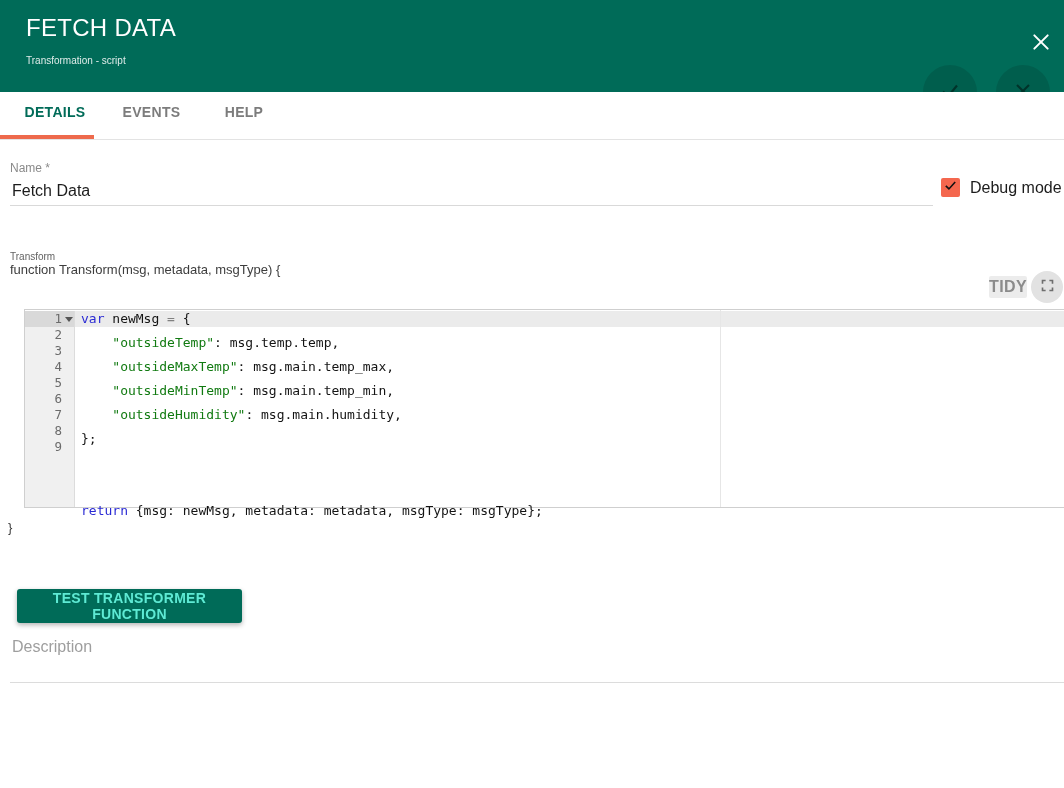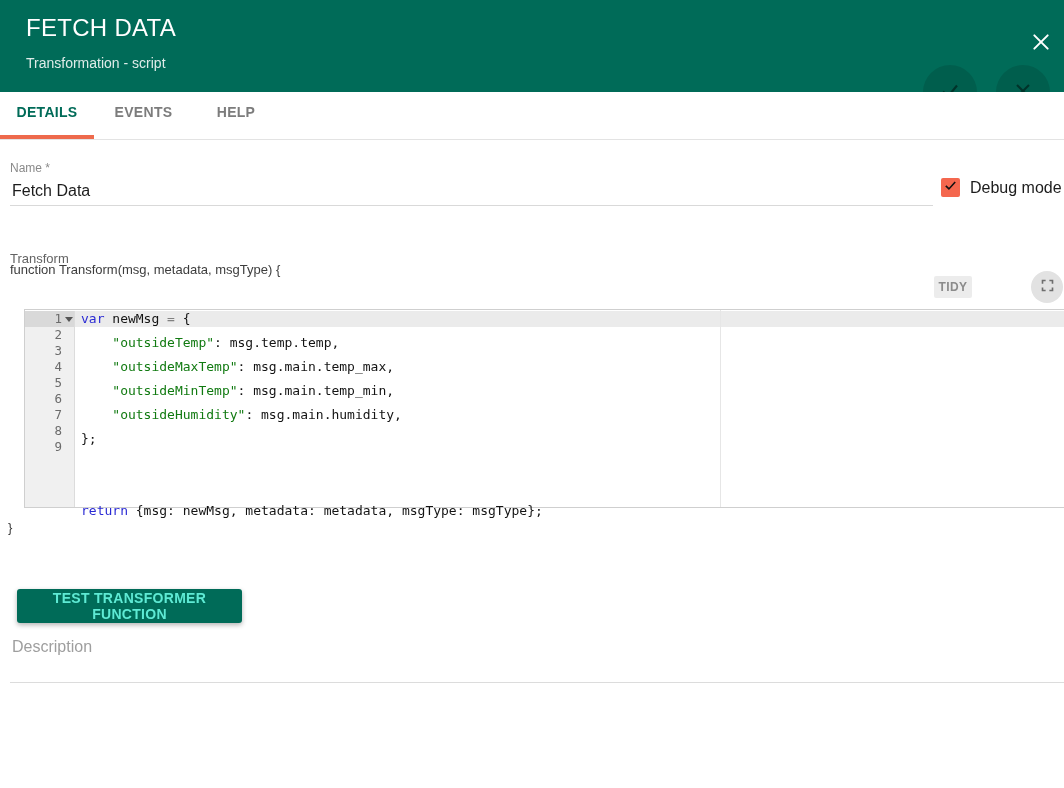--- a/index.html
+++ b/index.html
@@ -4,50 +4,50 @@
 <style>
   * { margin:0; padding:0; box-sizing:border-box; }
   html,body { width:1064px; height:788px; background:#fff; overflow:hidden; }
   body { font-family:"Liberation Sans", sans-serif; position:relative; }
 
   .screen { position:absolute; inset:0;border-radius:15px; }
 
   
   .hdr { position:absolute; left:0; top:0; width:1064px; height:92px; background:#006B58; }
   .hdr-title { position:absolute; left:26px; top:14px; color:#fff; font-size:24px; font-weight:400; letter-spacing:.3px; }
-  .hdr-sub { position:absolute; left:26px; top:55px; color:rgba(255,255,255,.87); font-size:14px; }
+  .hdr-sub { position:absolute; left:26px; top:55px; color:rgba(255,255,255,.87); font-size:10px; }
   .hdr-close { position:absolute; right:12px; top:32px; width:22px; height:22px; background:none; border:none; cursor:pointer; }
   .hdr-close svg { width:20px; height:20px; }
 
   
   .fab { position:absolute; width:54px; height:54px; border-radius:50%; background:rgba(0,0,0,.12); border:none; display:flex; align-items:center; justify-content:center; }
   .fab svg { width:24px; height:24px; }
   .fab-confirm { left:923px; top:65px; }
   .fab-cancel  { left:996px; top:65px; }
 
   
   .tabbar { position:absolute; left:0; top:92px; width:1064px; height:48px; background:#fff; border-bottom:1px solid #e3e3e3; }
-  .tab { position:absolute; top:0; height:40px; display:flex; align-items:center; justify-content:center; font-size:14px; font-weight:700; letter-spacing:.3px; color:#7c7c7c; cursor:pointer; }
+  .tab { position:absolute; top:0; height:40px; display:flex; align-items:center; justify-content:center; font-size:14px; font-weight:700; letter-spacing:.3px; color:#7c7c7c; cursor:pointer;margin-left:8px; }
   .tab.active { color:#006B58; }
   .tab-ink { position:absolute; left:0; bottom:0; width:94px; height:4px; background:#EE6A4C; }
 
   
   .lbl-small { position:absolute; font-size:12px; color:#8a8a8a; }
   .name-input { position:absolute; left:12px; top:182px; width:910px; border:none; outline:none; font-size:16px; color:#1c1c1c; font-family:"Liberation Sans",sans-serif; background:transparent; }
   .name-line { position:absolute; left:10px; top:205px; width:923px; height:1px; background:#d9d9d9; }
 
   .chk { position:absolute; left:941px; top:178px; width:19px; height:19px; border-radius:2px; background:#F4674E; display:flex; align-items:center; justify-content:center; cursor:pointer; }
   .chk svg { width:15px; height:15px; }
   .chk-label { position:absolute; left:970px; top:179px; font-size:16px; color:#1c1c1c; }
 
-  .transform-lbl { position:absolute; left:10px; top:251px; font-size:13px; color:#636363; }
+  .transform-lbl { position:absolute; left:10px; top:251px; font-size:10px; color:#636363; }
   .fn-sig { position:absolute; left:10px; top:262px; font-size:13px; color:#3d3d3d; }
   .closing-brace { position:absolute; left:8px; top:520px; font-size:13px; color:#3d3d3d; }
 
-  .tidy-btn { position:absolute; left:934px; top:276px; width:38px; height:22px; background:#ececec; border:none; border-radius:2px; font-size:12px; font-weight:700; color:#8b8b8b; letter-spacing:.4px; cursor:pointer; font-family:"Liberation Sans",sans-serif; }
+  .tidy-btn { position:absolute; left:989px; top:276px; width:38px; height:22px; background:#ececec; border:none; border-radius:2px; font-size:16px; font-weight:700; color:#8b8b8b; letter-spacing:.4px; cursor:pointer; font-family:"Liberation Sans",sans-serif;text-align:right; }
   .fs-btn { position:absolute; left:1031px; top:271px; width:32px; height:32px; border-radius:50%; background:#e2e2e2; border:none; display:flex; align-items:center; justify-content:center; cursor:pointer; }
   .fs-btn svg { width:15px; height:15px; }
 
   
   .editor { position:absolute; left:24px; top:309px; width:1040px; height:199px; background:#fff; border-top:1px solid #cfcfcf; border-bottom:1px solid #cfcfcf; border-left:1px solid #cfcfcf; font-family:"DejaVu Sans Mono","Liberation Mono",monospace; font-size:13px; line-height:16px; }
   .active-line { position:absolute; left:0; top:1px; width:1039px; height:16px; background:#ebebeb; }
   .print-margin { position:absolute; left:695px; top:0; width:1px; height:197px; background:#e6e6e6; }
   .gutter { position:absolute; left:0; top:1px; width:50px; height:196px; background:#f0f0f0; border-right:1px solid #dcdcdc; }
   .gutter-cell { height:16px; text-align:right; padding-right:12px; color:#6b6b6b; font-size:12.5px; position:relative; }
   .gutter-cell.active { background:#d9d9d9; }

